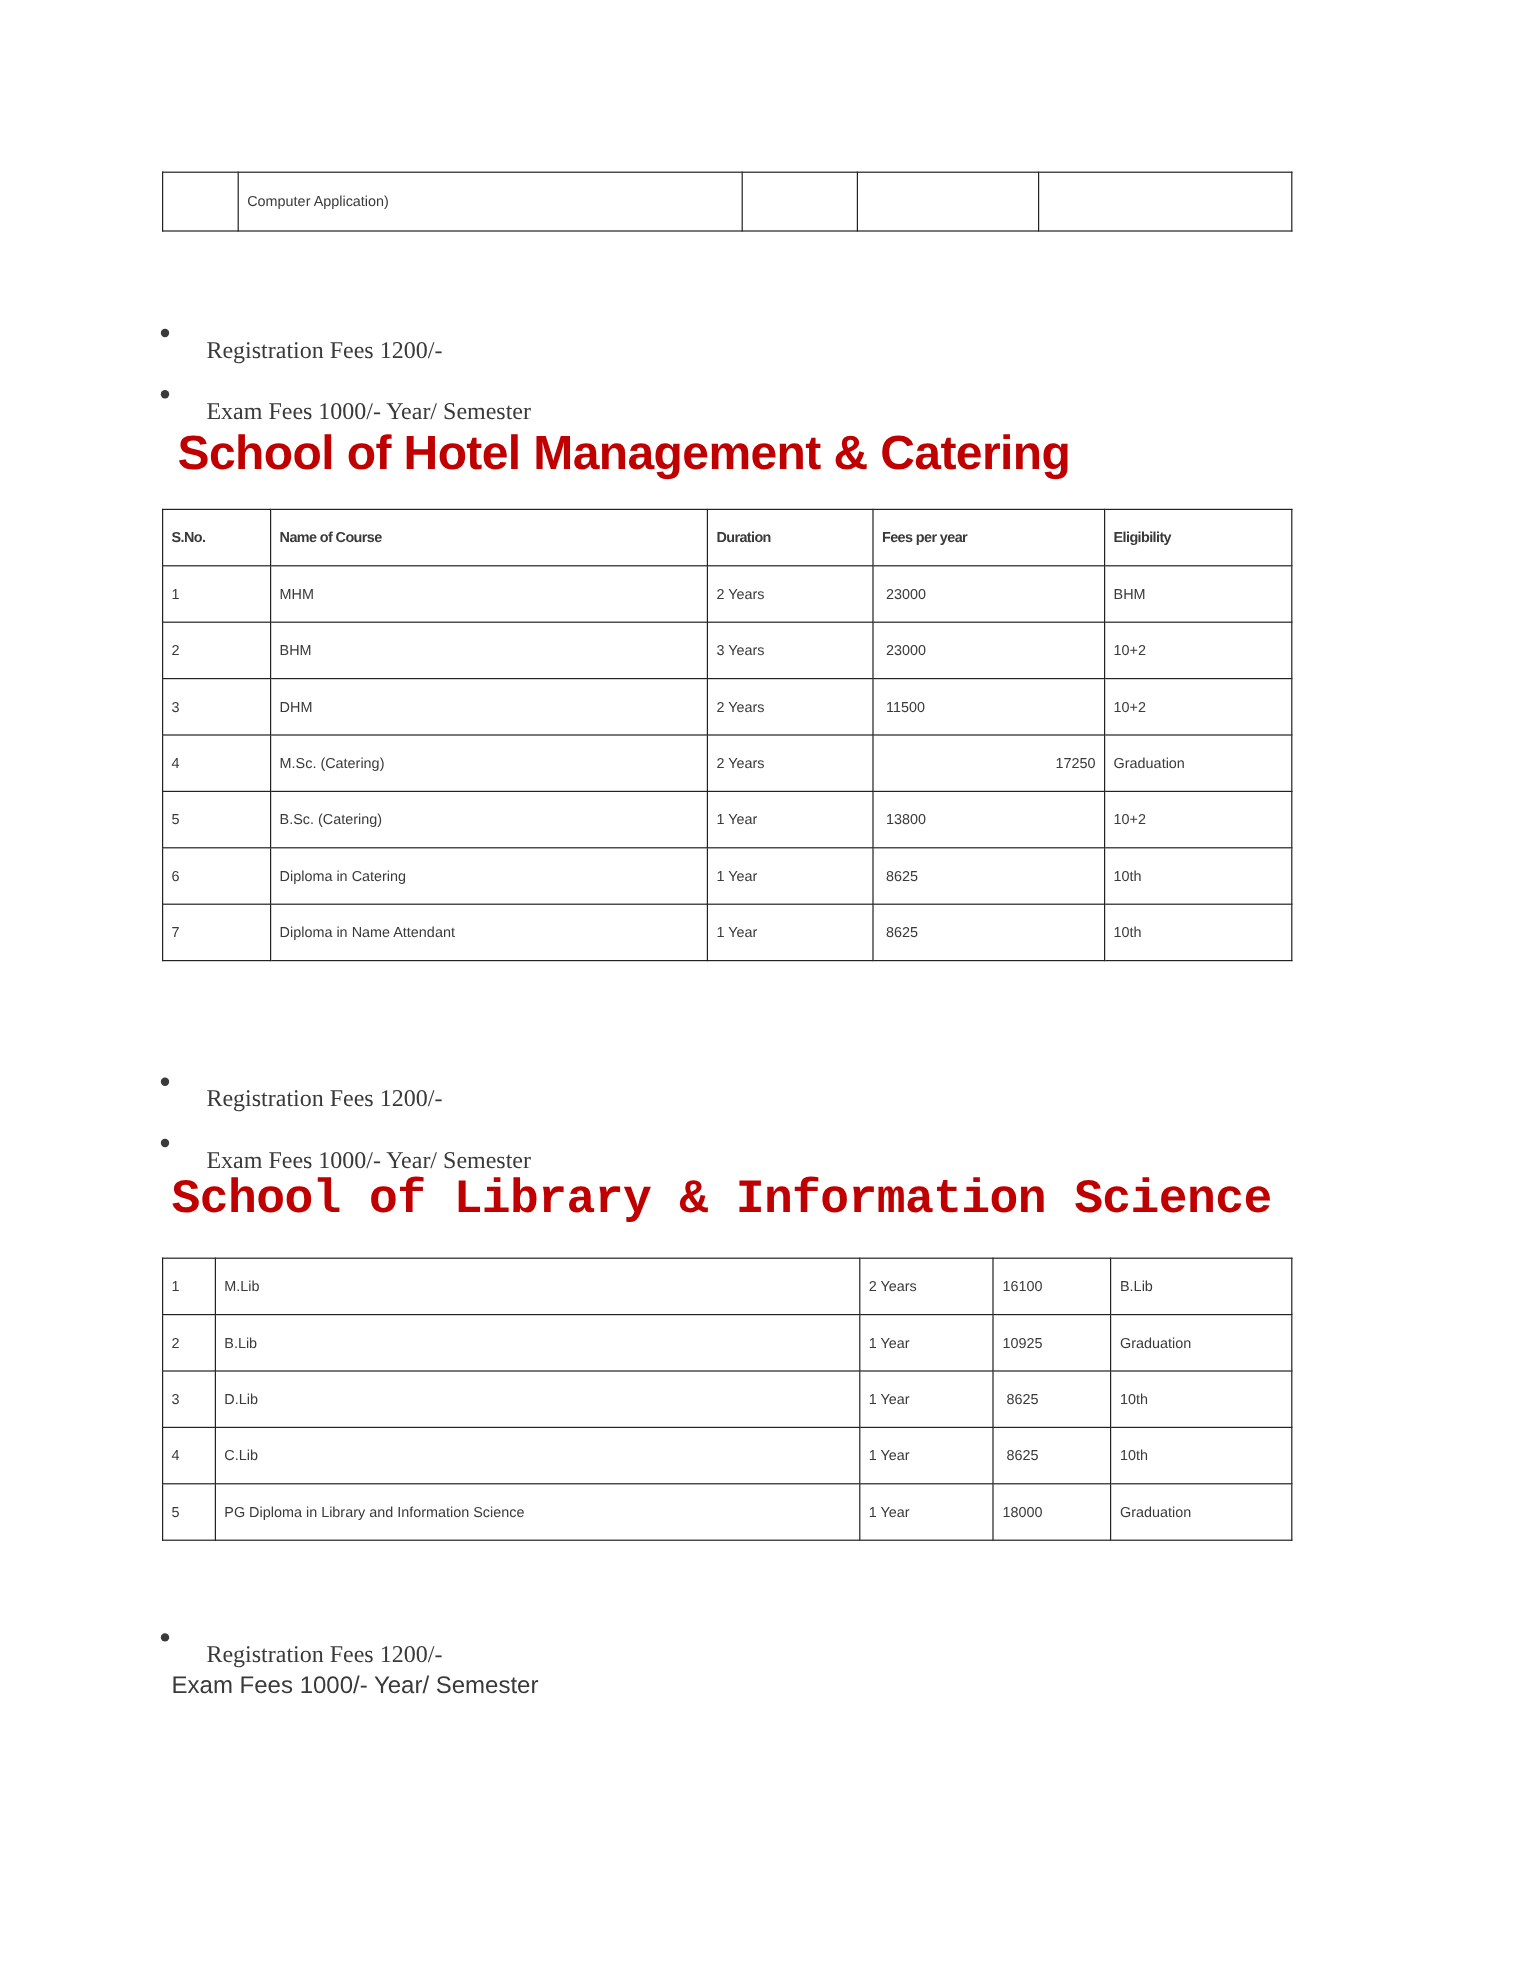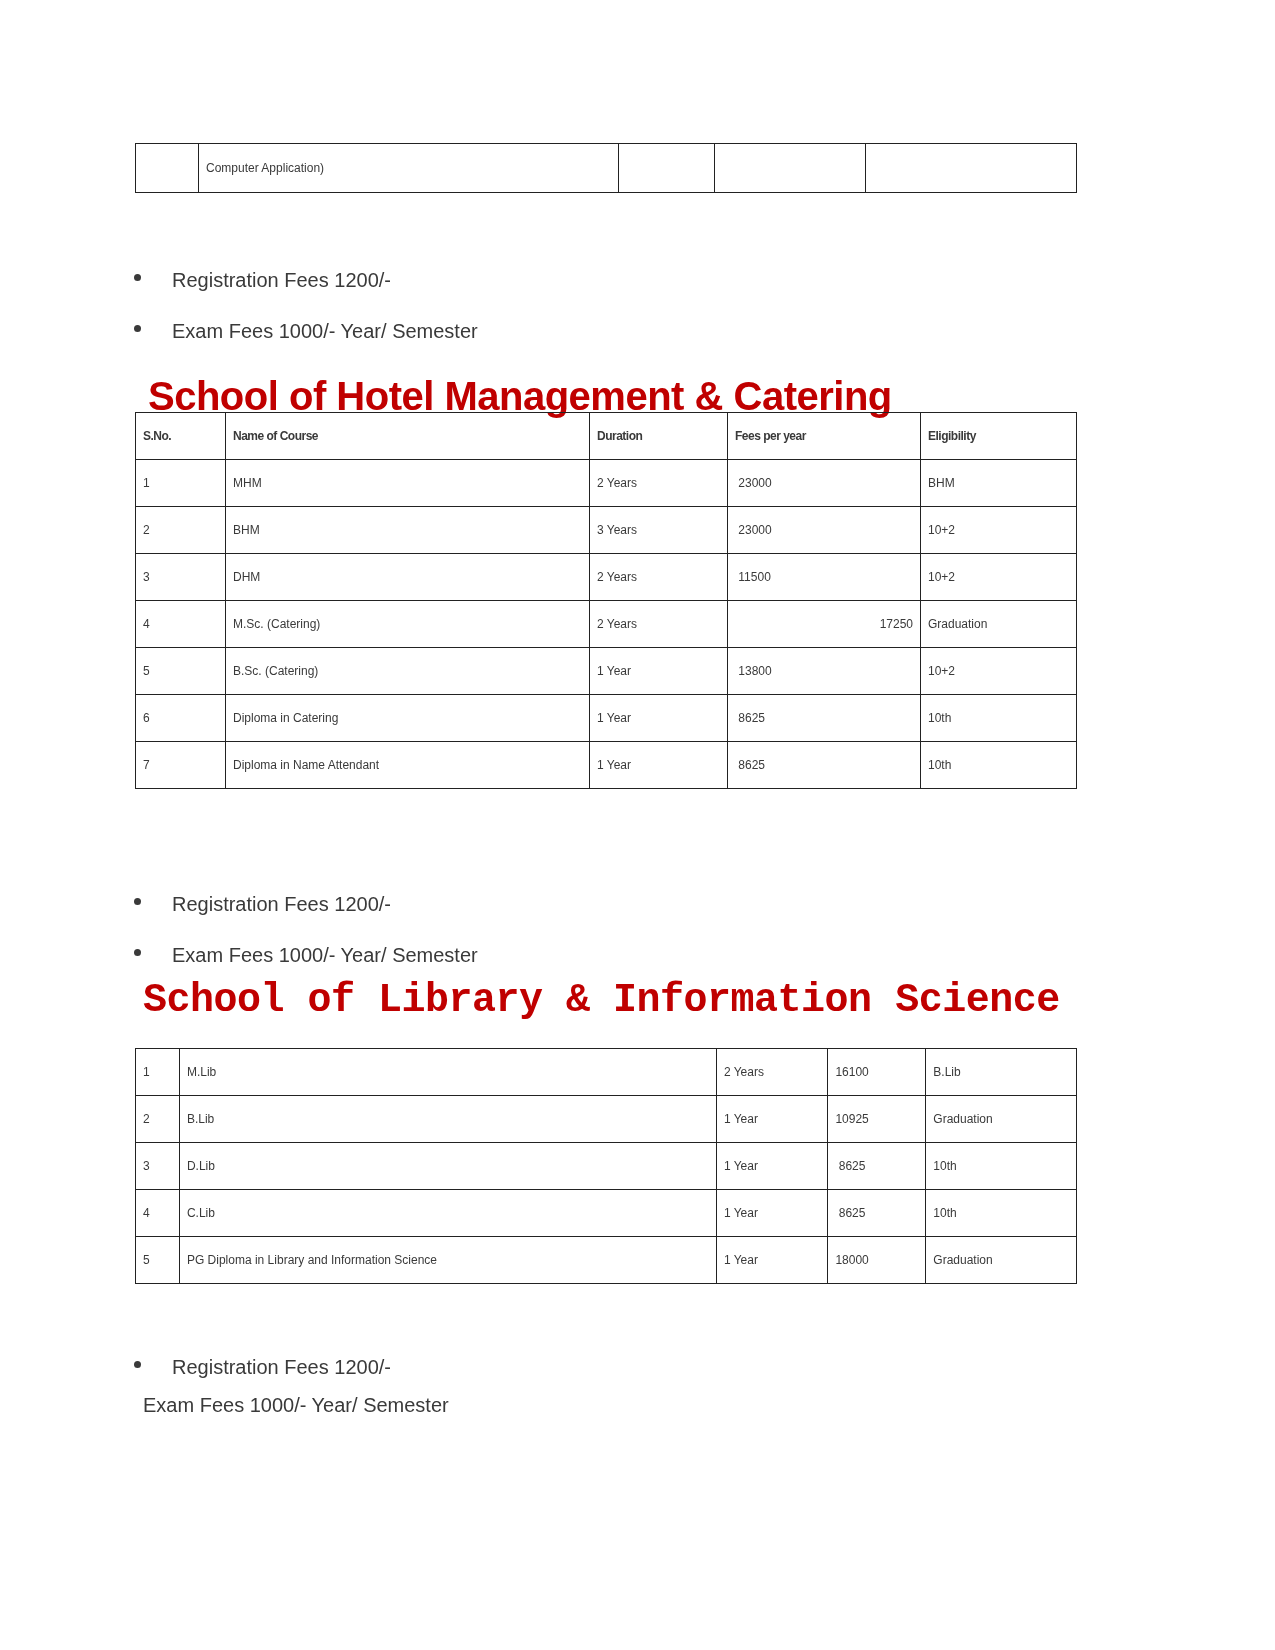--- a/index.html
+++ b/index.html
@@ -2,21 +2,21 @@
 <html><head>
 <meta charset="utf-8">
 <style>
   html, body { margin: 0; padding: 0; background: #ffffff; }
   body { width: 1275px; height: 1650px; position: relative; font-family: "Liberation Sans", sans-serif; color: #3a3a3a; overflow: hidden; }
   table.doc { position: absolute; border-collapse: collapse; font-family: "Liberation Sans", sans-serif; font-size: 12px; color: #3a3a3a; }
   table.doc td, table.doc th { border: 1.5px solid #222; padding: 0 7px; text-align: left; vertical-align: middle; height: 46px; }
   table.doc th { font-weight: bold; color: #3a3a3a; letter-spacing: -0.5px; }
   .bullet { position: absolute; left: 134px; font-size: 20px; color: #3a3a3a; }
   .bullet .dot { position: absolute; left: 0; top: 9px; width: 7px; height: 7px; border-radius: 50%; background: #3a3a3a; }
-  .bullet .txt { position: absolute; left: 38px; top: 4px; white-space: nowrap; }
+  .bullet .txt { position: absolute; left: 38px; top: 16px; white-space: nowrap; font-family: Liberation Serif, serif; }
   .plain { position: absolute; font-size: 20px; color: #3a3a3a; white-space: nowrap; }
   .heading { position: absolute; font-size: 40px; font-weight: bold; color: #c00000; white-space: nowrap; letter-spacing: -0.5px; }
 </style>
 </head>
 <body>
 
 <table class="doc" style="left:135px; top:143px; width:942px;">
   <tbody>
       <tr style="height:49px;">
     <td style="width:48px;"></td>
@@ -30,23 +30,23 @@
 
 <div class="bullet" style="top:265px;">
   <span class="dot"></span>
   <span class="txt">Registration Fees 1200/-</span>
 </div>
 <div class="bullet" style="top:316px;">
   <span class="dot"></span>
   <span class="txt">Exam Fees 1000/- Year/ Semester</span>
 </div>
 
-<div class="heading" style="left:148px; top:374px;">School of Hotel Management &amp; Catering</div>
+<div class="heading" style="left:148px; top:356px;">School of Hotel Management &amp; Catering</div>
 
-<table class="doc" style="left:135px; top:412px; width:942px;">
+<table class="doc" style="left:135px; top:424px; width:942px;">
   <tbody>
       <tr>
     <th style="width:75px;">S.No.</th>
     <th style="width:349px;">Name of Course</th>
     <th style="width:123px;">Duration</th>
     <th style="width:178px;">Fees per year</th>
     <th>Eligibility</th>
   </tr>
   <tr>
     <td>1</td>

